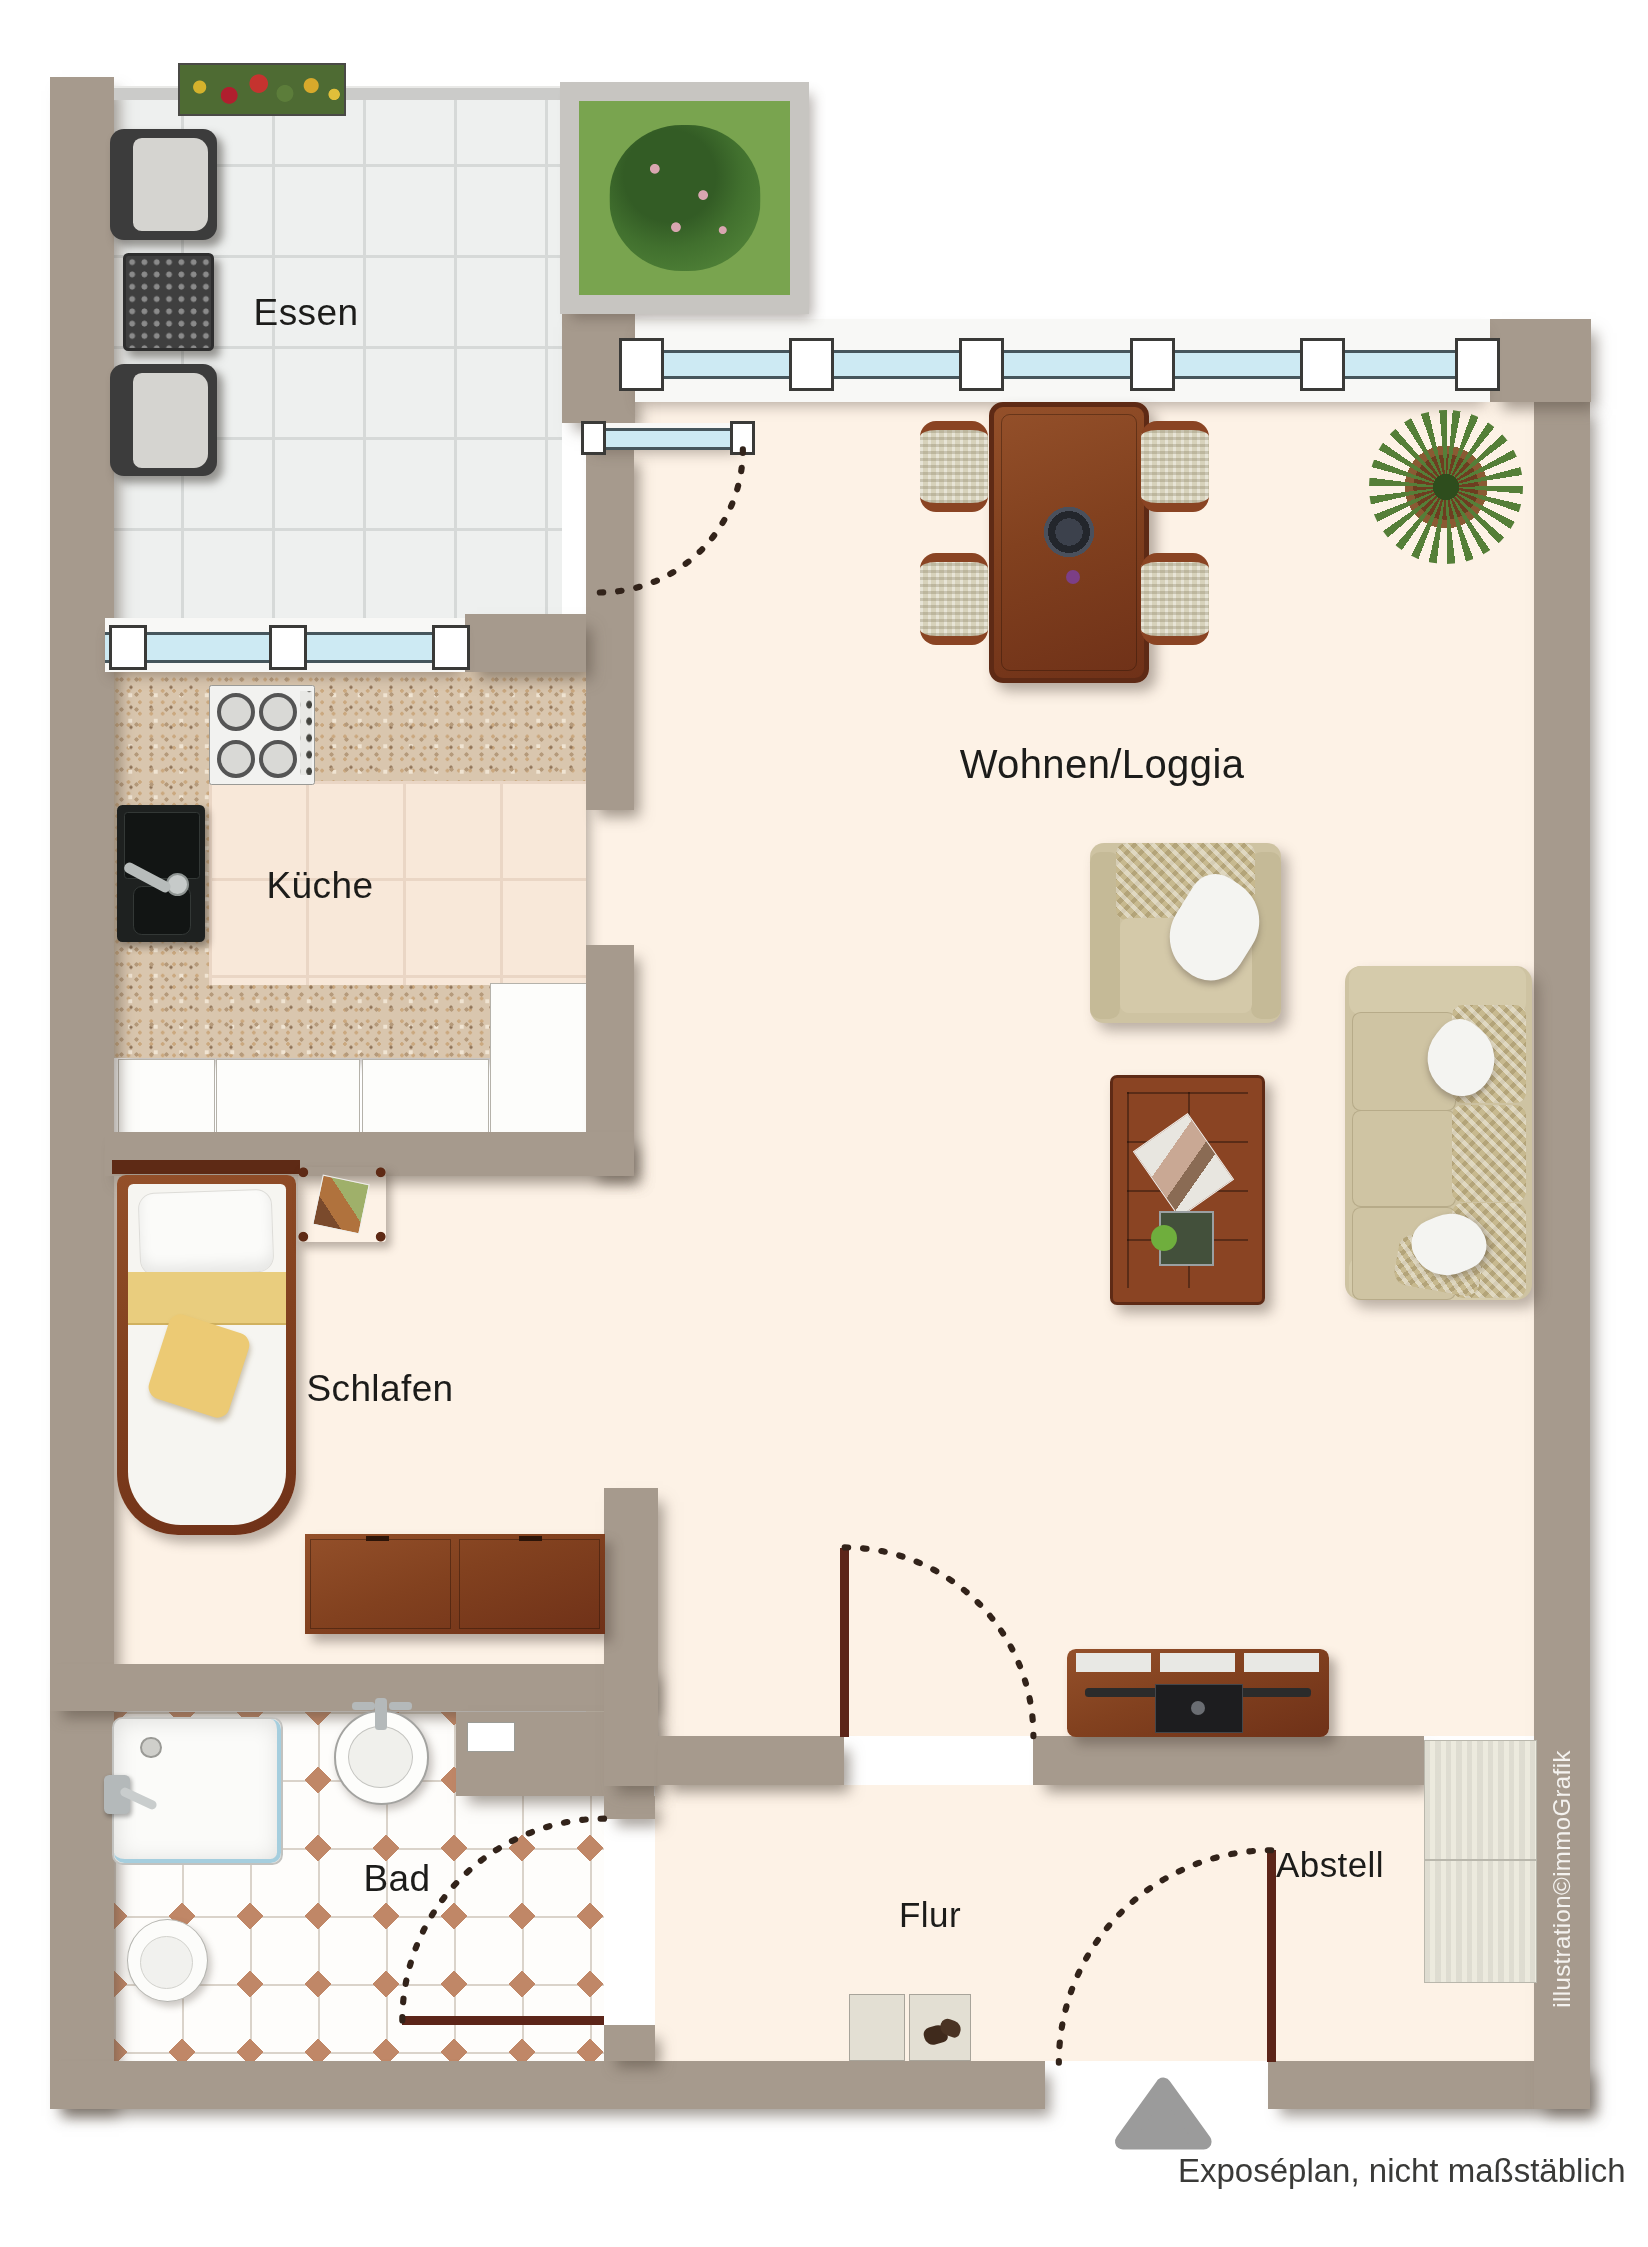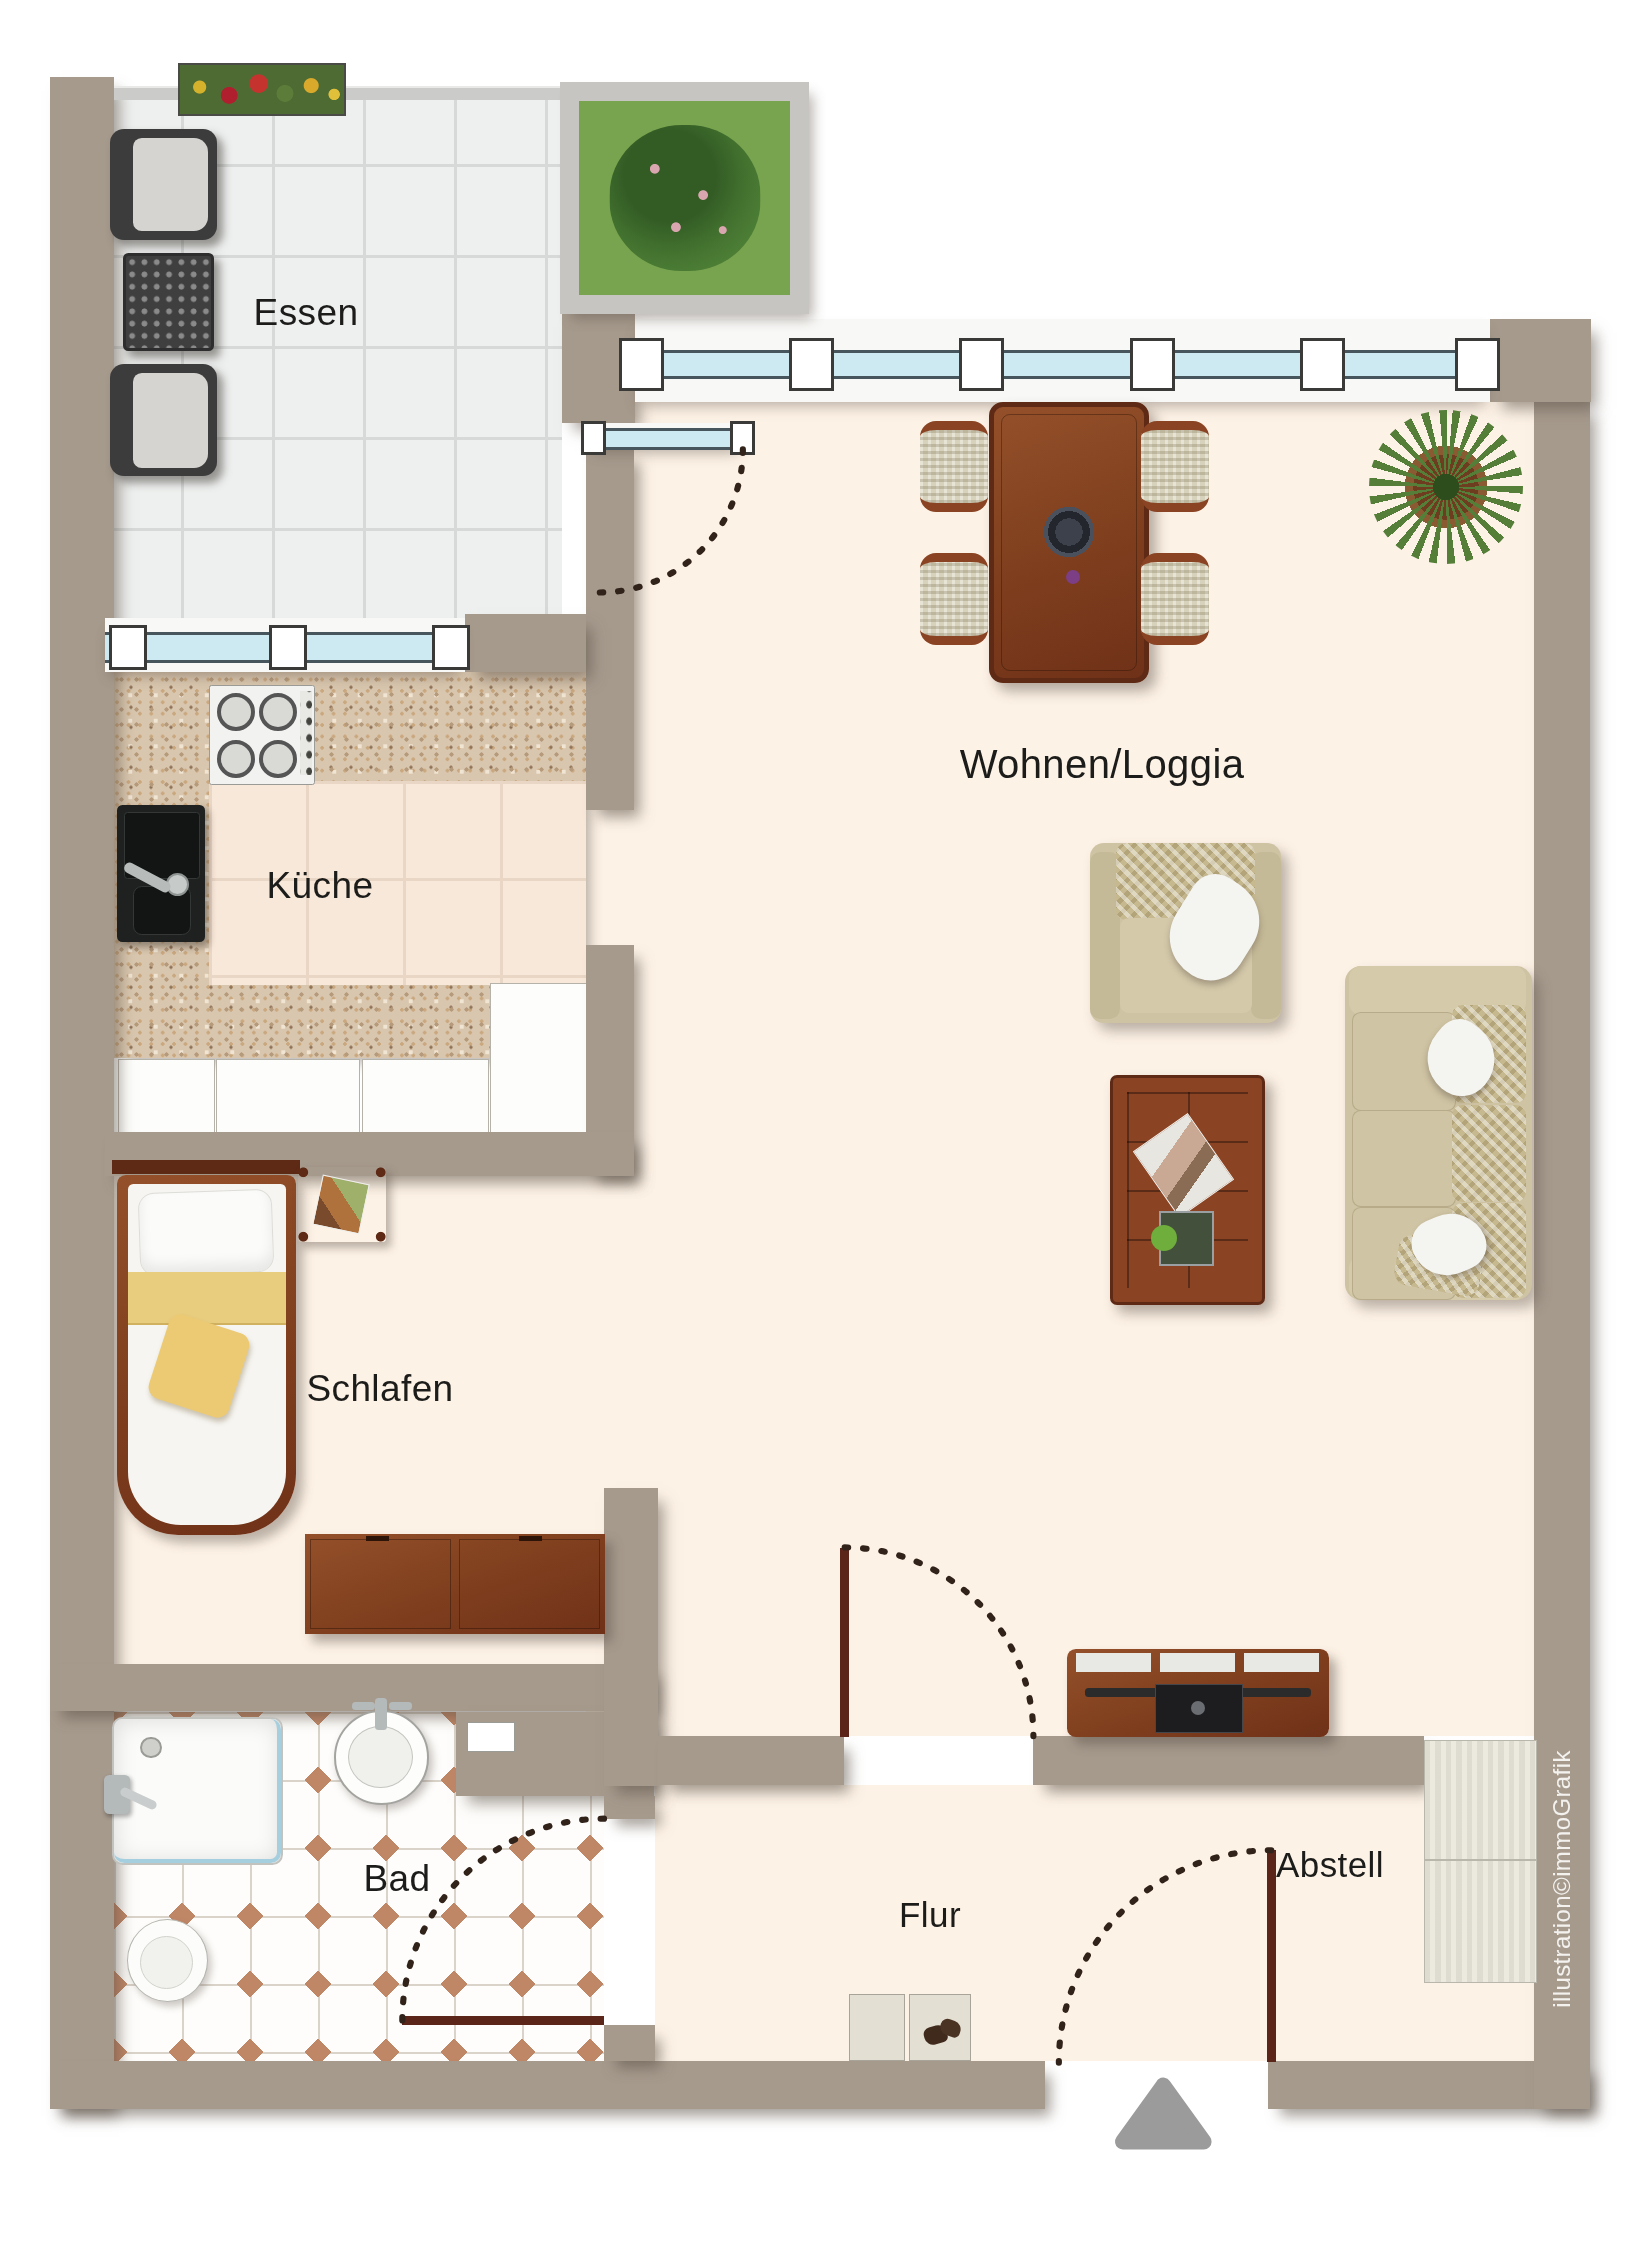--- a/index.html
+++ b/index.html
@@ -264,16 +264,17 @@
   </svg>
 
   <div class="label" style="left:306px;top:313px;font-size:37px;">Essen</div>
   <div class="label" style="left:320px;top:886px;font-size:37px;">Küche</div>
   <div class="label" style="left:1102px;top:764px;font-size:40px;">Wohnen/Loggia</div>
   <div class="label" style="left:380px;top:1389px;font-size:37px;">Schlafen</div>
   <div class="label" style="left:397px;top:1879px;font-size:37px;">Bad</div>
   <div class="label" style="left:930px;top:1915px;font-size:35px;">Flur</div>
   <div class="label" style="left:1330px;top:1865px;font-size:35px;">Abstell</div>
 
+  <div class="abs" style="left:1178px;top:2152px;font-size:33px;font-weight:500;color:var(--caption_ink);white-space:nowrap;">Exposéplan, nicht maßstäblich</div>
   <div class="abs" style="left:1562px;top:1879px;transform:translate(-50%,-50%) rotate(-90deg);font-size:24px;color:var(--credit_ink);white-space:nowrap;letter-spacing:0.4px;">illustration©immoGrafik</div>
 
 </div>
 
 
 </body></html>

